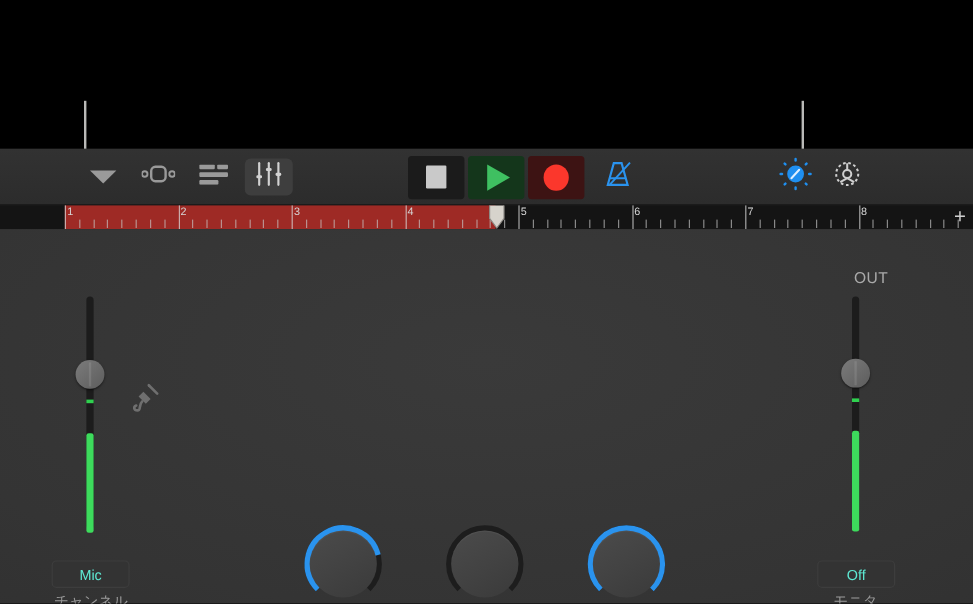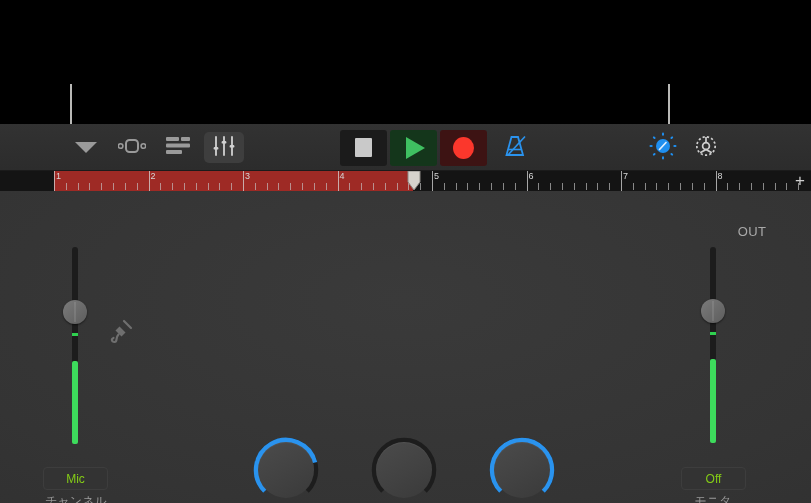--- a/index.html
+++ b/index.html
@@ -100,21 +100,21 @@
 
   
   .body {
     position: absolute; left: 0; top: 67px; width: 811px; height: 312px;
     background: radial-gradient(130% 150% at 50% 35%, #3a3a3a 0%, #343434 45%, #2a2a2a 100%);
   }
 
   
   .strip { position: absolute; top: 0; width: 150px; height: 312px; }
   .strip-in  { left: 11px; }
-  .strip-out { left: 654px; }
+  .strip-out { left: 628px; }
   .strip-label {
     position: absolute; top: 33px; width: 100%;
     text-align: center; font-size: 13px; color: #a9a9a9; letter-spacing: .4px;
   }
   .strip-in .strip-label { left: -8px; }
   .strip-out .strip-label { left: 23px; }
 
   .jack-icon { position: absolute; left: 95px; top: 128px; }
 
   .fader { position: absolute; width: 6px; border-radius: 3px; background: #1c1c1c; }
@@ -138,21 +138,21 @@
   .tick-out { left: 710px; top: 141px; }
 
   .meter { position: absolute; width: 6px; border-radius: 2px; background: #3ddb5c; }
   .meter-in  { left: 72px;  top: 170px; height: 83px; }
   .meter-out { left: 710px; top: 168px; height: 84px; }
 
   .strip-btn {
     position: absolute; width: 65px; height: 23px; border-radius: 4px;
     background: #333333; border: 1px solid #3d3d3d;
     display: flex; align-items: center; justify-content: center;
-    font-size: 12px; color: #84cc16; text-align: center;
+    font-size: 12px; color: #5eead4; text-align: center;
   }
   .btn-in  { left: 43px;  top: 276px; }
   .btn-out { left: 681px; top: 276px; }
   .strip-caption {
     position: absolute; width: 130px; text-align: center;
     font-size: 12px; color: #9b9b9b;
   }
   .cap-in  { left: 11px;  top: 302px; }
   .cap-out { left: 648px; top: 302px; }
 

